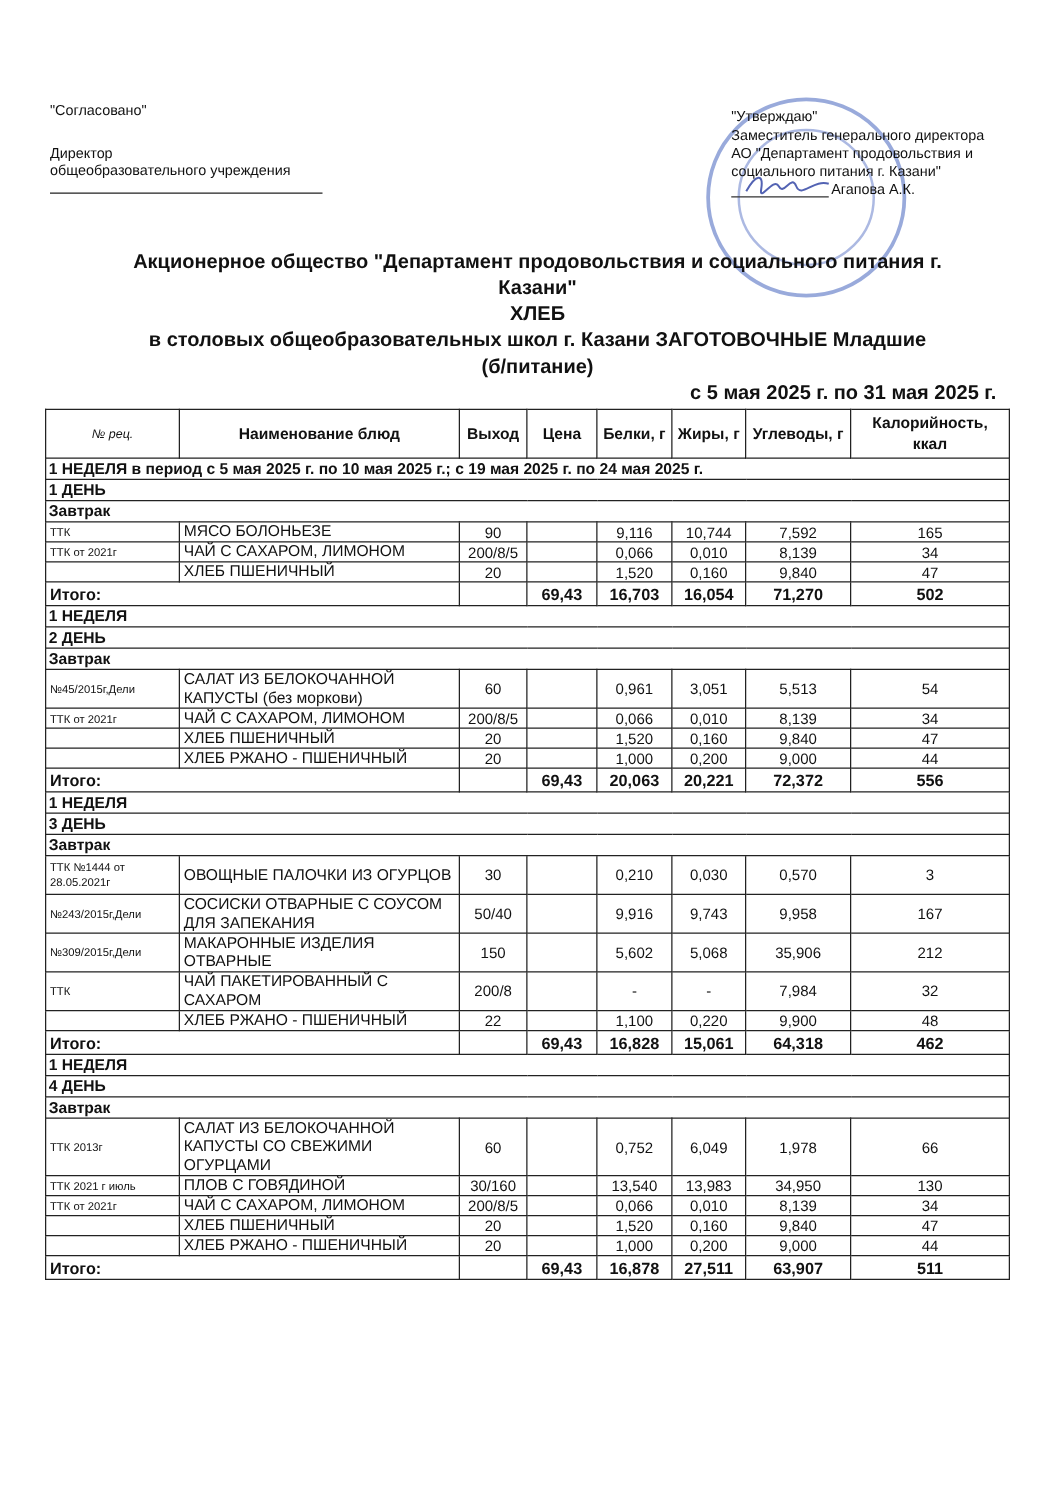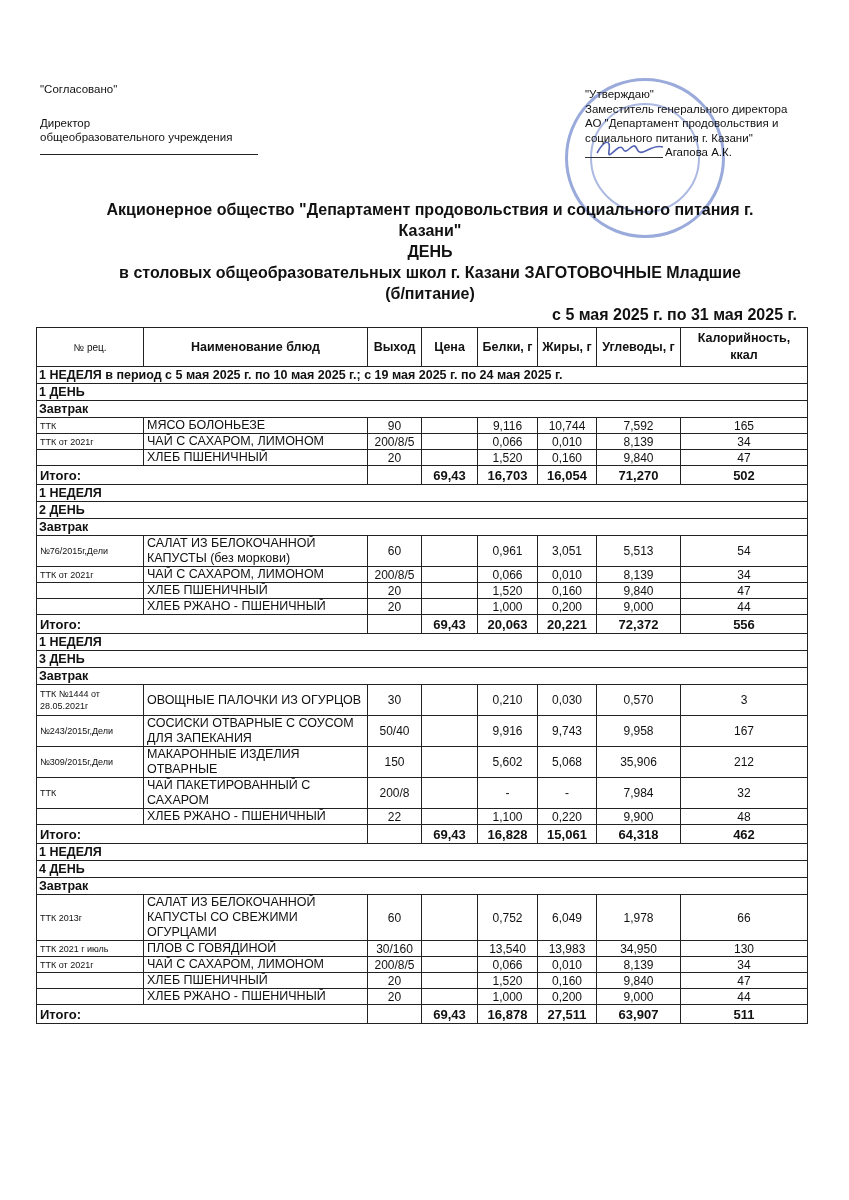--- a/index.html
+++ b/index.html
@@ -17,21 +17,21 @@
   .stamp::after { content: ""; position: absolute; left: 22px; top: 22px; right: 22px; bottom: 22px;
            border-radius: 50%; border: 2px solid rgba(70,100,190,0.45); }
   .signature { position: absolute; left: 595px; top: 135px; width: 70px; height: 24px; }
   .title { position: absolute; left: 30px; width: 800px; text-align: center; font-weight: bold;
            font-size: 16px; line-height: 21px; }
   .period { position: absolute; right: 52px; top: 306px; font-weight: bold; font-size: 16px; }
   table { position: absolute; left: 36px; top: 327px; width: 771px; border-collapse: collapse;
           font-size: 12px; table-layout: fixed; }
   td, th { border: 1px solid #222; padding: 0 3px; vertical-align: middle; }
   th { font-weight: bold; font-size: 12.5px; line-height: 17px; height: 38px; }
-  th.rec { font-weight: normal; font-size: 10px; }
+  th.rec { font-weight: normal; font-size: 10px; font-style: italic; }
   td.rec { font-size: 9px; line-height: 12px; }
   td.name { font-size: 12.5px; line-height: 15px; }
   td.num { text-align: center; font-size: 12px; }
   tr.row td { height: 15px; }
   tr.row.tall td { height: 30px; }
   tr.row.xtall td { height: 44px; }
   tr.section td { font-weight: bold; font-size: 12.5px; height: 16px; padding-left: 2px; }
   tr.total td { font-weight: bold; font-size: 13px; height: 18px; }
   tr.total td.label { text-align: left; }
   td.num.bold { font-weight: bold; }
@@ -56,21 +56,21 @@
   <div>"Утверждаю"</div>
   <div>Заместитель генерального директора</div>
   <div>АО "Департамент продовольствия и</div>
   <div>социального питания г. Казани"</div>
   <div class="sig-row">Агапова А.К.</div>
 </div>
 <div class="sig-underline"></div>
 
 <div class="title" style="top:199px;">Акционерное общество "Департамент продовольствия и социального питания г.</div>
 <div class="title" style="top:220px;">Казани"</div>
-<div class="title" style="top:241px;">ДЕНЬ</div>
+<div class="title" style="top:241px;">ХЛЕБ</div>
 <div class="title" style="top:262px;">в столовых общеобразовательных школ г. Казани ЗАГОТОВОЧНЫЕ Младшие</div>
 <div class="title" style="top:283px;">(б/питание)</div>
 <div class="period">с 5 мая 2025 г. по 31 мая 2025 г.</div>
 
 <table>
   <colgroup>
     <col style="width:107px">
       <col style="width:224px">
       <col style="width:54px">
       <col style="width:56px">
@@ -143,21 +143,21 @@
       <tr class="section">
         <td colspan="8">1 НЕДЕЛЯ</td>
       </tr>
       <tr class="section">
         <td colspan="8">2 ДЕНЬ</td>
       </tr>
       <tr class="section">
         <td colspan="8">Завтрак</td>
       </tr>
       <tr class="row tall">
-        <td class="rec">№76/2015г,Дели</td>
+        <td class="rec">№45/2015г,Дели</td>
         <td class="name">САЛАТ ИЗ БЕЛОКОЧАННОЙ КАПУСТЫ (без моркови)</td>
         <td class="num">60</td>
         <td class="num"></td>
         <td class="num">0,961</td>
         <td class="num">3,051</td>
         <td class="num">5,513</td>
         <td class="num">54</td>
       </tr>
       <tr class="row ">
         <td class="rec">ТТК от 2021г</td>

